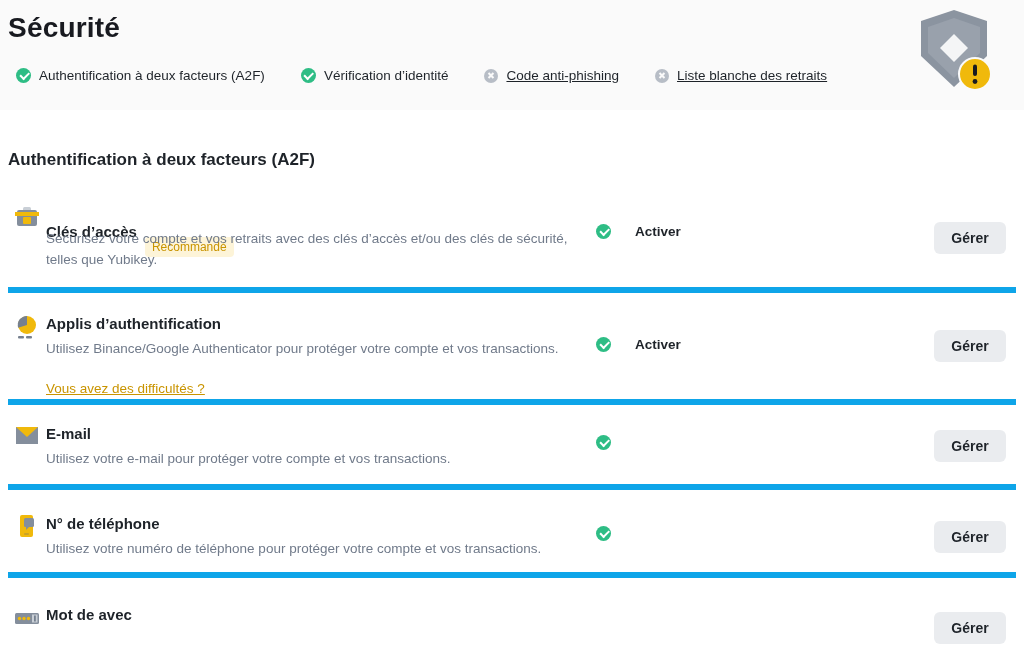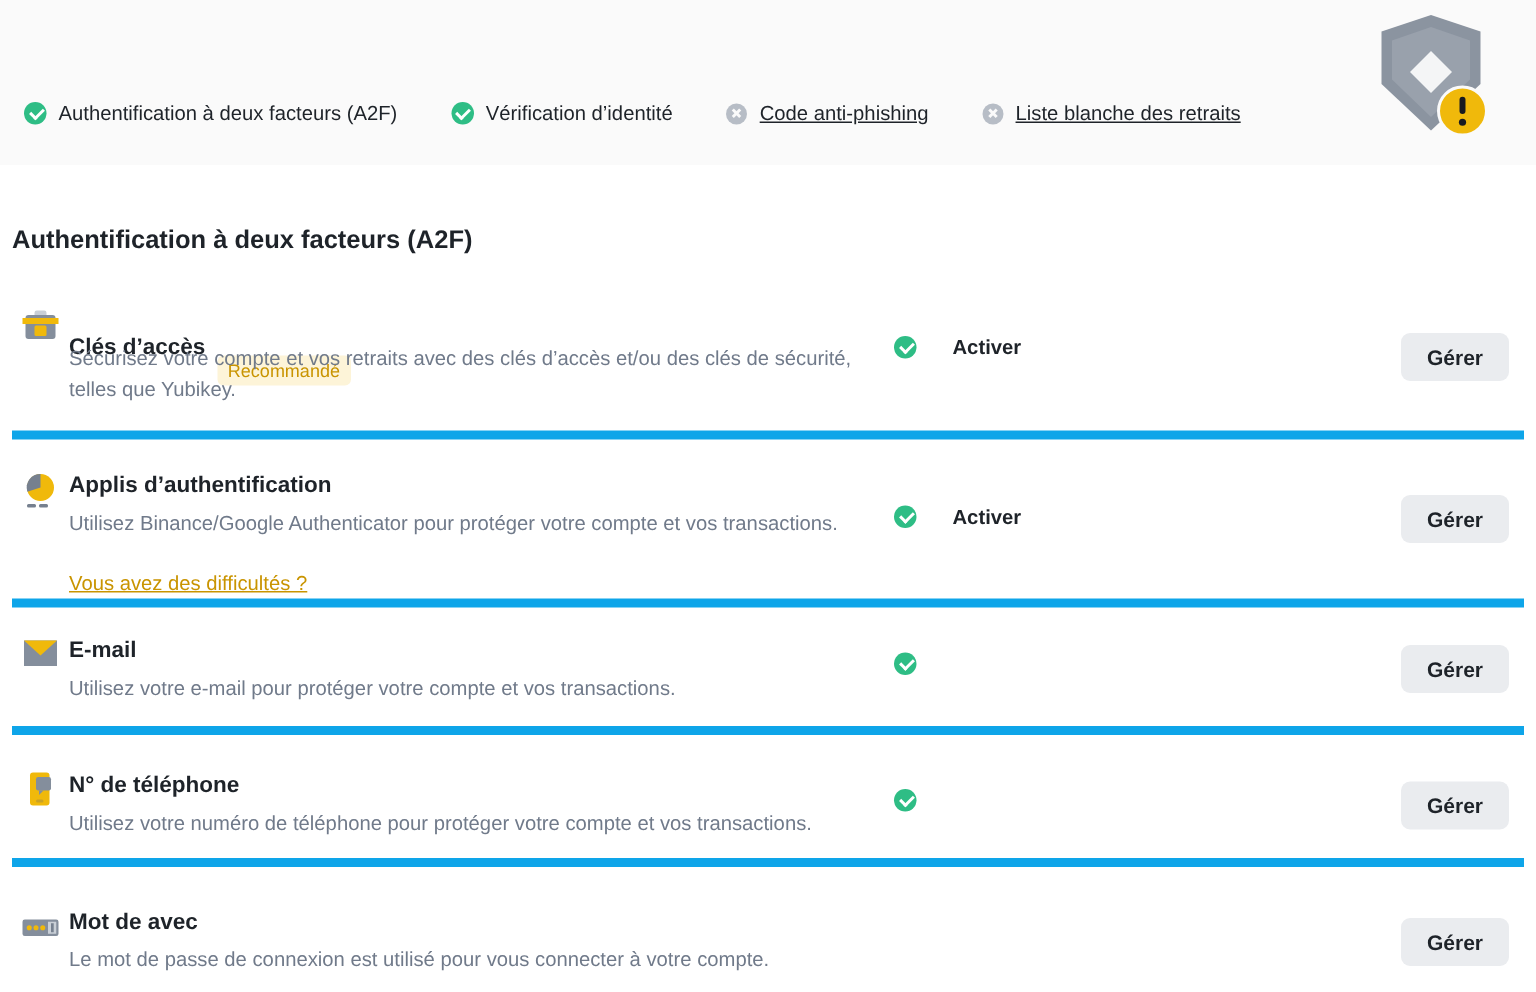--- a/index.html
+++ b/index.html
@@ -39,20 +39,21 @@
   .row-status { position:absolute; left:588px; display:flex; align-items:center; gap:24px; }
   .row-status .st-lbl { font-size:13.5px; font-weight:700; color:#1E2329; }
   .btn { position:absolute; right:10px; width:72px; height:32px; background:#EAECEF; border:none; border-radius:6px; font-family:"Liberation Sans", sans-serif; font-size:14px; font-weight:700; color:#1E2329; cursor:pointer; display:flex; align-items:center; justify-content:center; }
 </style>
 </head>
 <body>
 
 <div class="page">
 
   <div class="header">
+    <div class="page-title">Sécurité</div>
 
     <div class="status-row">
       <div class="status-item">
         <span class="ic check-c"></span>
         <span class="lbl">Authentification à deux facteurs (A2F)</span>
       </div>
       <div class="status-item">
         <span class="ic check-c"></span>
         <span class="lbl">Vérification d’identité</span>
       </div>
@@ -169,17 +170,16 @@
         <rect x="18" y="9.5" width="5.5" height="8" fill="#C9CFD6"></rect>
         <circle cx="5.5" cy="13.5" r="1.7" fill="#F0B90B"></circle>
         <circle cx="10" cy="13.5" r="1.7" fill="#F0B90B"></circle>
         <circle cx="14.5" cy="13.5" r="1.7" fill="#F0B90B"></circle>
         <rect x="20" y="10.5" width="1.8" height="6" fill="#76808F"></rect>
       </svg>
     </div>
     <div class="row-title-line" style="top:28px;">
       <span class="row-title">Mot de avec</span>
     </div>
-    <div class="row-desc" style="top:51px;">Le mot de passe de connexion est utilisé pour vous connecter à votre compte.</div>
     <button class="btn" style="top:34px;">Gérer</button>
   </div>
 
 </div>
 
 </body></html>

